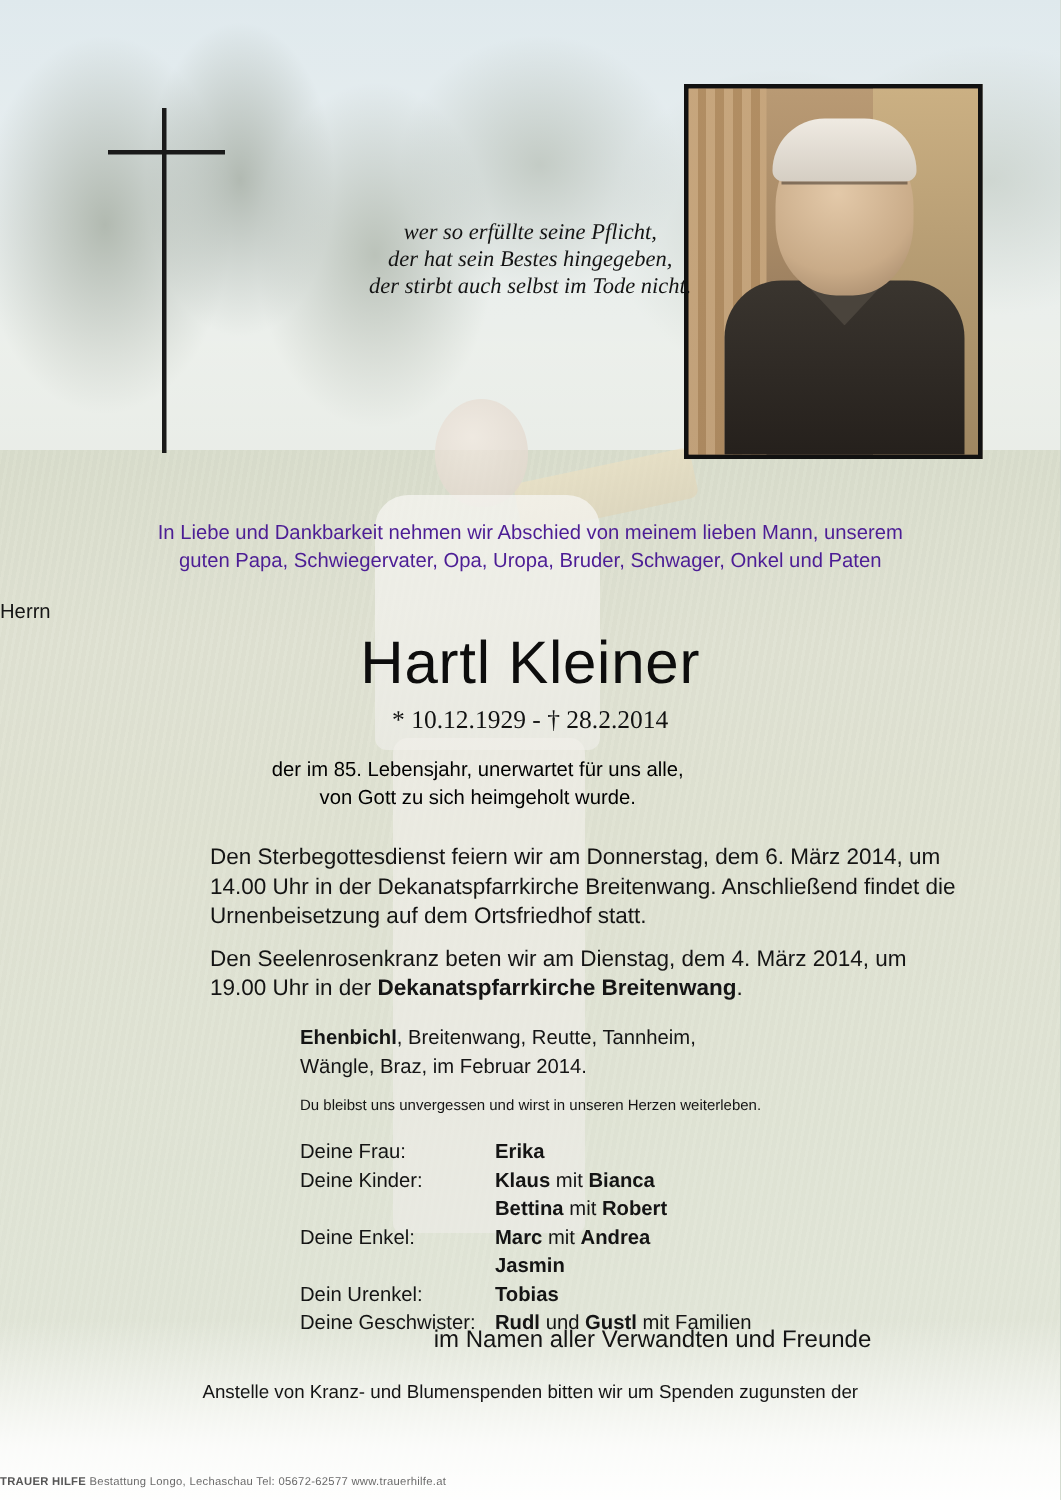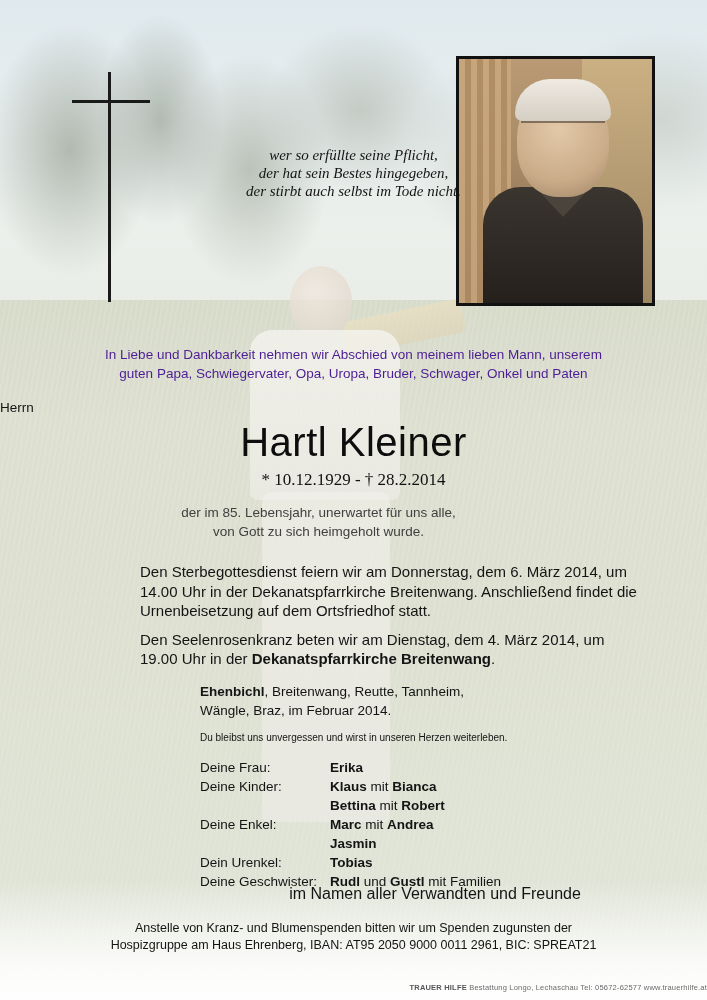--- a/index.html
+++ b/index.html
@@ -218,21 +218,21 @@
     font-family: "Liberation Serif", serif;
     font-size: 17px;
     color: #111;
   }
 
   .age-lines {
     position: absolute; left: 0; top: 503px; width: 637px;
     text-align: center;
     font-size: 13.5px;
     line-height: 19px;
-    color: #404040;
+    color: #000000;
   }
 
   .service {
     position: absolute; left: 108px; top: 562px; width: 500px;
     font-size: 15px;
     line-height: 19.5px;
     color: #141414;
     margin-left: 32px;
   }
   .service p { margin: 0; }
@@ -273,21 +273,21 @@
   .donation {
     position: absolute; left: 60px; top: 920px; width: 587px;
     text-align: center;
     font-size: 12.5px;
     line-height: 17px;
     color: #141414;
   }
 
   .footer {
     position: absolute; left: 0; bottom: 8px; width: 707px;
-    text-align: right;
+    text-align: left;
     font-size: 7.5px;
     letter-spacing: 0.2px;
     color: #6a6a6a;
   }
   .footer b { color: #555; }
 </style>
 </head>
 <body>
 
 <div id="card">
@@ -392,21 +392,20 @@
             <td><b>Rudl</b><span> und </span><b>Gustl</b><span> mit Familien</span></td>
           </tr>
         </tbody>
       </table>
     </div>
 
     <div class="closing">im Namen aller Verwandten und Freunde</div>
 
     <div class="donation">
       <div>Anstelle von Kranz- und Blumenspenden bitten wir um Spenden zugunsten der</div>
-      <div>Hospizgruppe am Haus Ehrenberg, IBAN: AT95 2050 9000 0011 2961, BIC: SPREAT21</div>
     </div>
 
     <div class="footer">
       <b>TRAUER HILFE</b><span> Bestattung Longo, Lechaschau Tel: 05672-62577 www.trauerhilfe.at</span>
     </div>
 
   </div>
 </div>
 
 </body></html>

